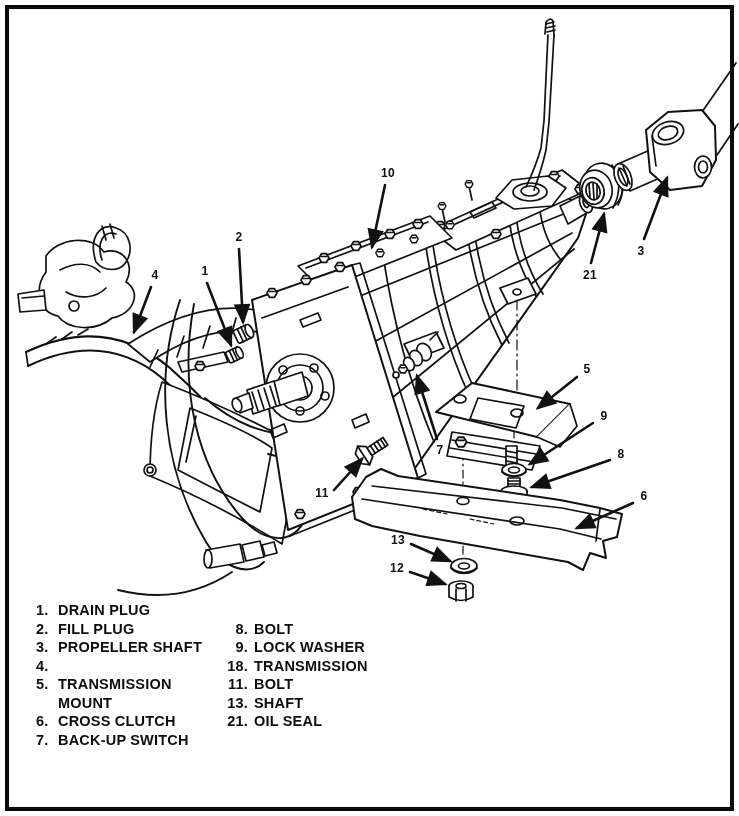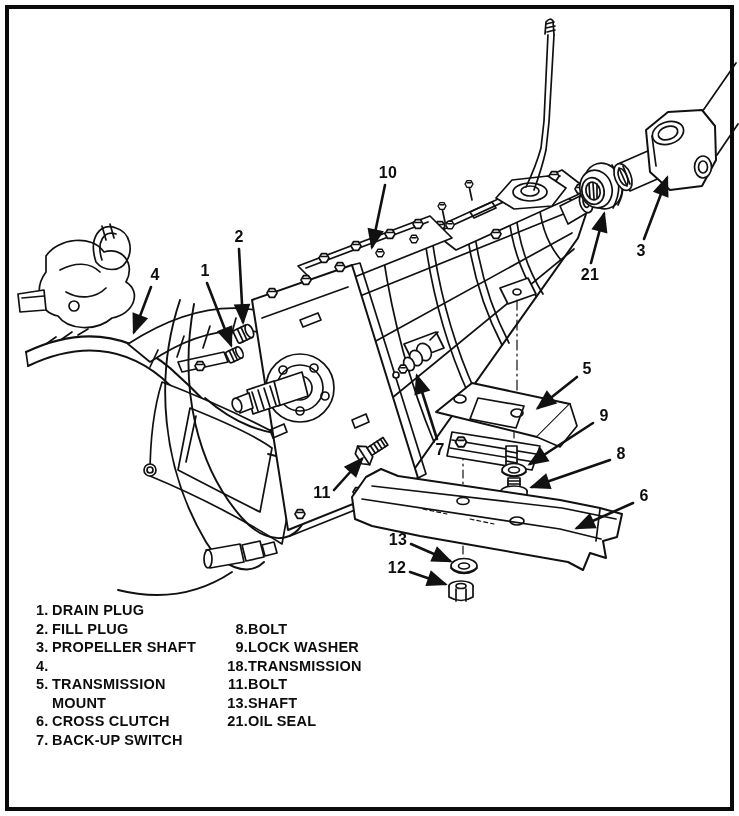--- a/index.html
+++ b/index.html
@@ -1,31 +1,31 @@
 <!DOCTYPE html>
 <html><head>
 <meta charset="utf-8">
 <style>
   html,body{margin:0;padding:0;background:#e8e8e8;}
   .page{position:relative;width:739px;height:816px;background:#ffffff;overflow:hidden;
         font-family:"Liberation Sans",sans-serif;color:#0d0d0d;}
   .frame{position:absolute;left:5px;top:5px;right:5px;bottom:5px;border:4px solid #0a0a0a;}
   svg.art{position:absolute;left:0;top:0;}
-  .callout{position:absolute;transform:translate(-50%,-50%);font-weight:bold;font-size:16px;
+  .callout{position:absolute;transform:translate(-50%,-50%);font-weight:bold;font-size:12px;
            letter-spacing:.3px;color:#0d0d0d;line-height:1;}
   .legend{position:absolute;left:36px;top:601px;display:flex;}
   .legend .col{display:flex;flex-direction:column;}
   .legend .col-left{width:186px;}
   .legend .col-right{padding-top:18.5px;}
   .legend .row{display:flex;align-items:flex-start;font-weight:bold;font-size:14.5px;
                line-height:18.5px;letter-spacing:.2px;}
   .legend .num{flex:0 0 auto;}
   .col-left  .num{width:16px;text-align:left;}
   .col-right .num{width:26px;text-align:right;}
-  .legend .lbl{white-space:pre-line;}
+  .legend .lbl{margin-left:6px;white-space:pre-line;}
 </style>
 </head>
 <body>
 
 <div class="page">
   <div class="frame"></div>
 
   <svg class="art" width="739" height="816" viewBox="0 0 739 816" fill="none" stroke="#111" stroke-width="1.7" stroke-linecap="round" stroke-linejoin="round">
     <defs>
       <marker id="ah" viewBox="0 0 10 10" refX="8.6" refY="5" markerWidth="9" markerHeight="8" orient="auto-start-reverse">

